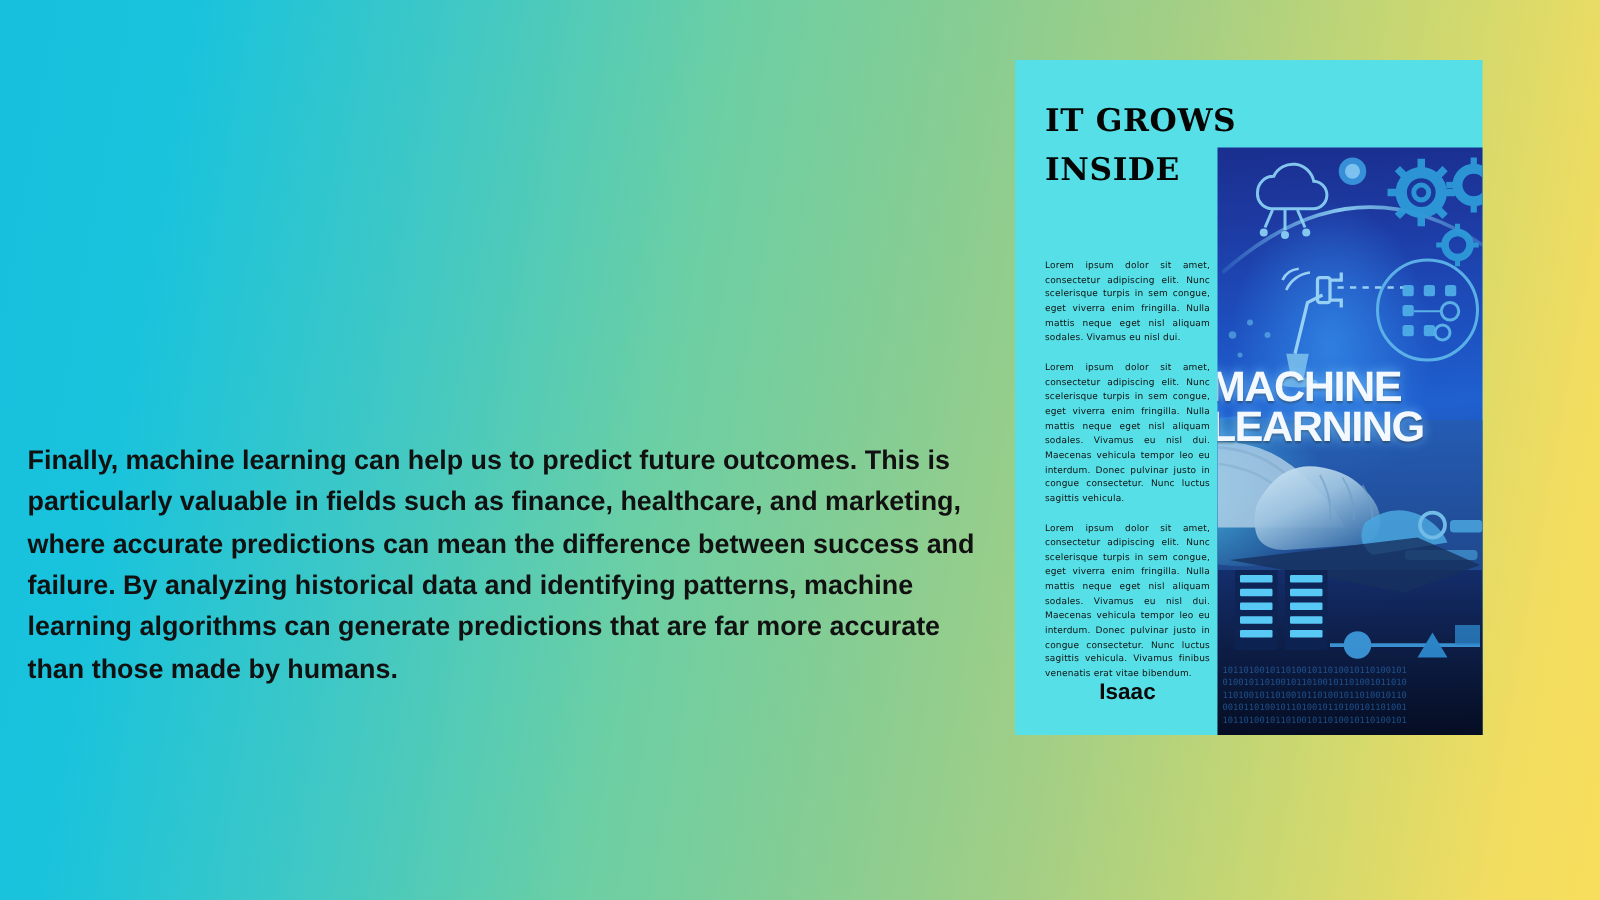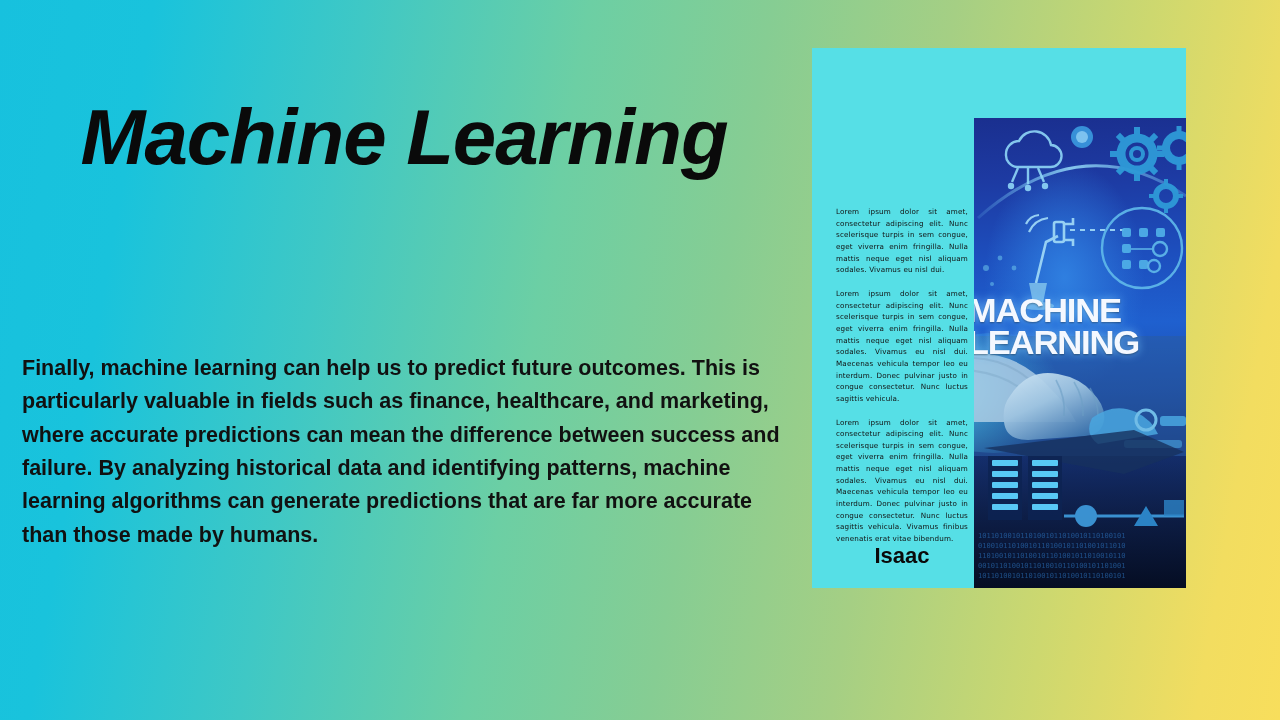--- a/index.html
+++ b/index.html
@@ -91,21 +91,21 @@
     letter-spacing:0.15px;
     margin-top:12px;
   }
   #card-author {
     position:absolute;
     left:24px; top:495px;
     width:132px;
     text-align:center;
     font-family:"Liberation Sans", sans-serif;
     font-weight:bold;
-    font-size:22px;
+    font-size:18px;
     color:#0a0a0a;
     z-index:4;
   }
 
   
   #cover-image {
     position:absolute;
     left:162px; top:70px;
     width:216px; height:470px;
     overflow:hidden;
@@ -139,26 +139,26 @@
     white-space:nowrap;
   }
   .cover-title-line { display:block; }
 </style>
 </head>
 <body>
 
 <div id="slide">
 
   <div id="left-col">
-    <h1 id="page-title">Machine Learning</h1>
     <p id="body-paragraph">Finally, machine learning can help us to predict future outcomes. This is particularly valuable in fields such as finance, healthcare, and marketing, where accurate predictions can mean the difference between success and failure. By analyzing historical data and identifying patterns, machine learning algorithms can generate predictions that are far more accurate than those made by humans.</p>
   </div>
 
   <div id="book-card">
 
+    <div id="card-heading">IT GROWS INSIDE</div>
 
     <div id="card-text-col">
       <p>Lorem ipsum dolor sit amet, consectetur adipiscing elit. Nunc scelerisque turpis in sem congue, eget viverra enim fringilla. Nulla mattis neque eget nisl aliquam sodales. Vivamus eu nisl dui.</p>
       <p>Lorem ipsum dolor sit amet, consectetur adipiscing elit. Nunc scelerisque turpis in sem congue, eget viverra enim fringilla. Nulla mattis neque eget nisl aliquam sodales. Vivamus eu nisl dui. Maecenas vehicula tempor leo eu interdum. Donec pulvinar justo in congue consectetur. Nunc luctus sagittis vehicula.</p>
       <p>Lorem ipsum dolor sit amet, consectetur adipiscing elit. Nunc scelerisque turpis in sem congue, eget viverra enim fringilla. Nulla mattis neque eget nisl aliquam sodales. Vivamus eu nisl dui. Maecenas vehicula tempor leo eu interdum. Donec pulvinar justo in congue consectetur. Nunc luctus sagittis vehicula. Vivamus finibus venenatis erat vitae bibendum.</p>
     </div>
 
     <div id="card-author">Isaac</div>
 
     <div id="cover-image">

